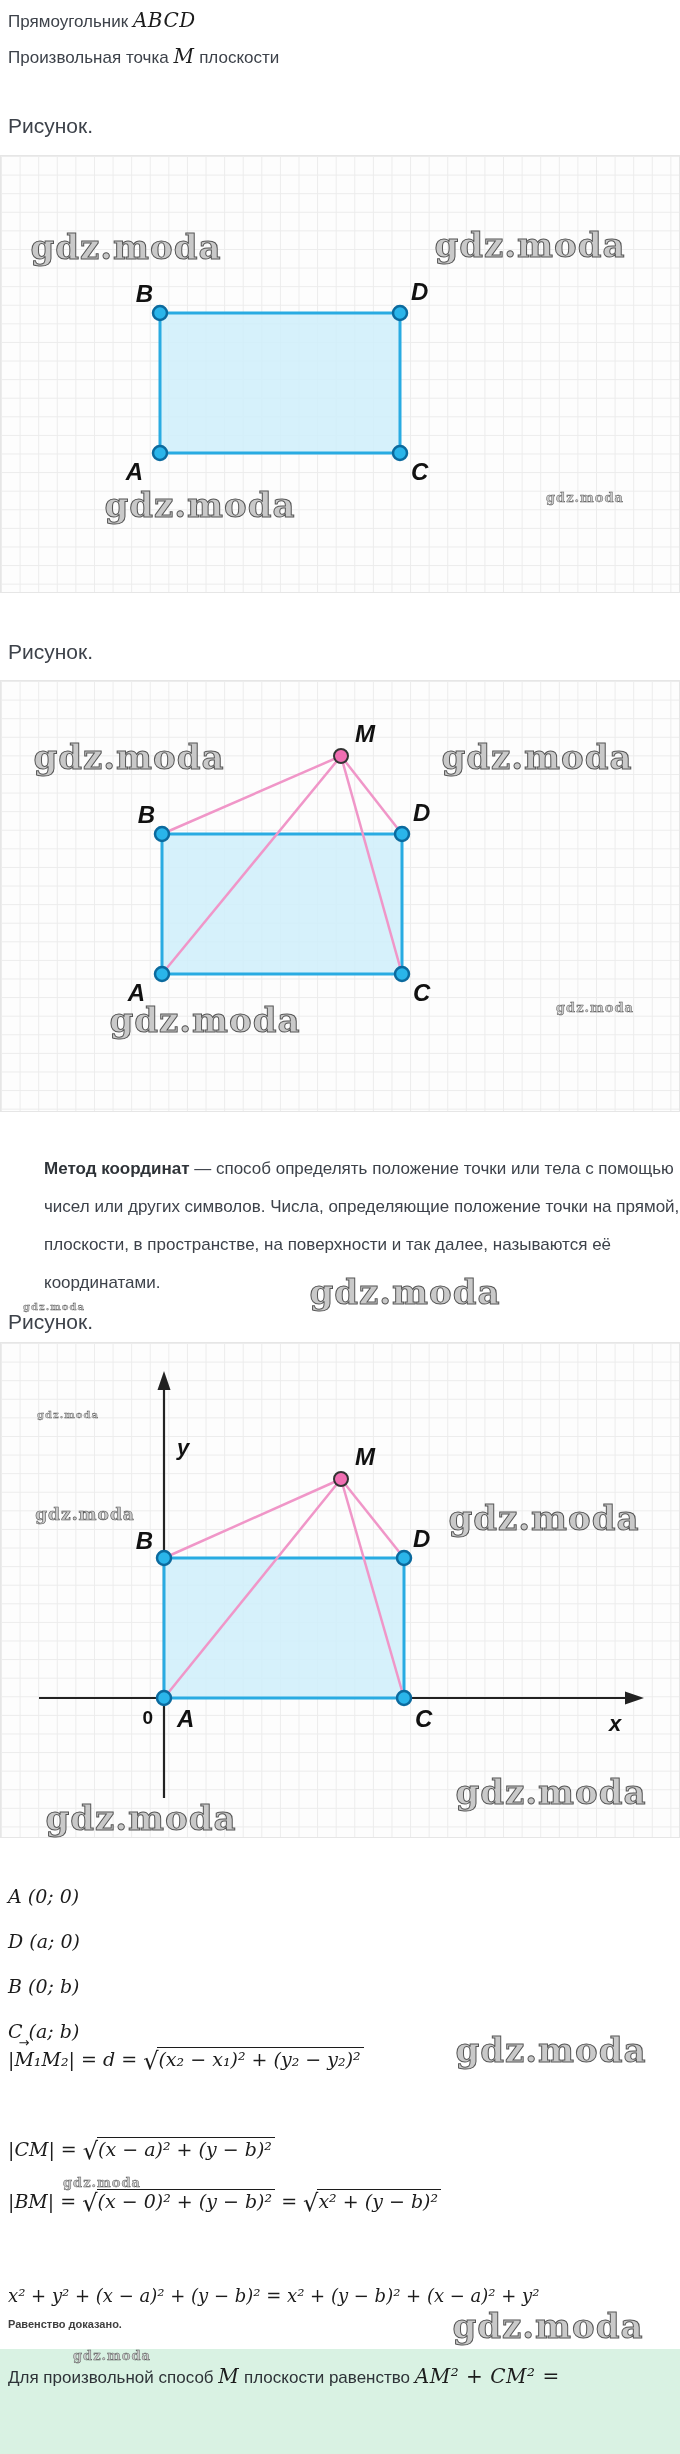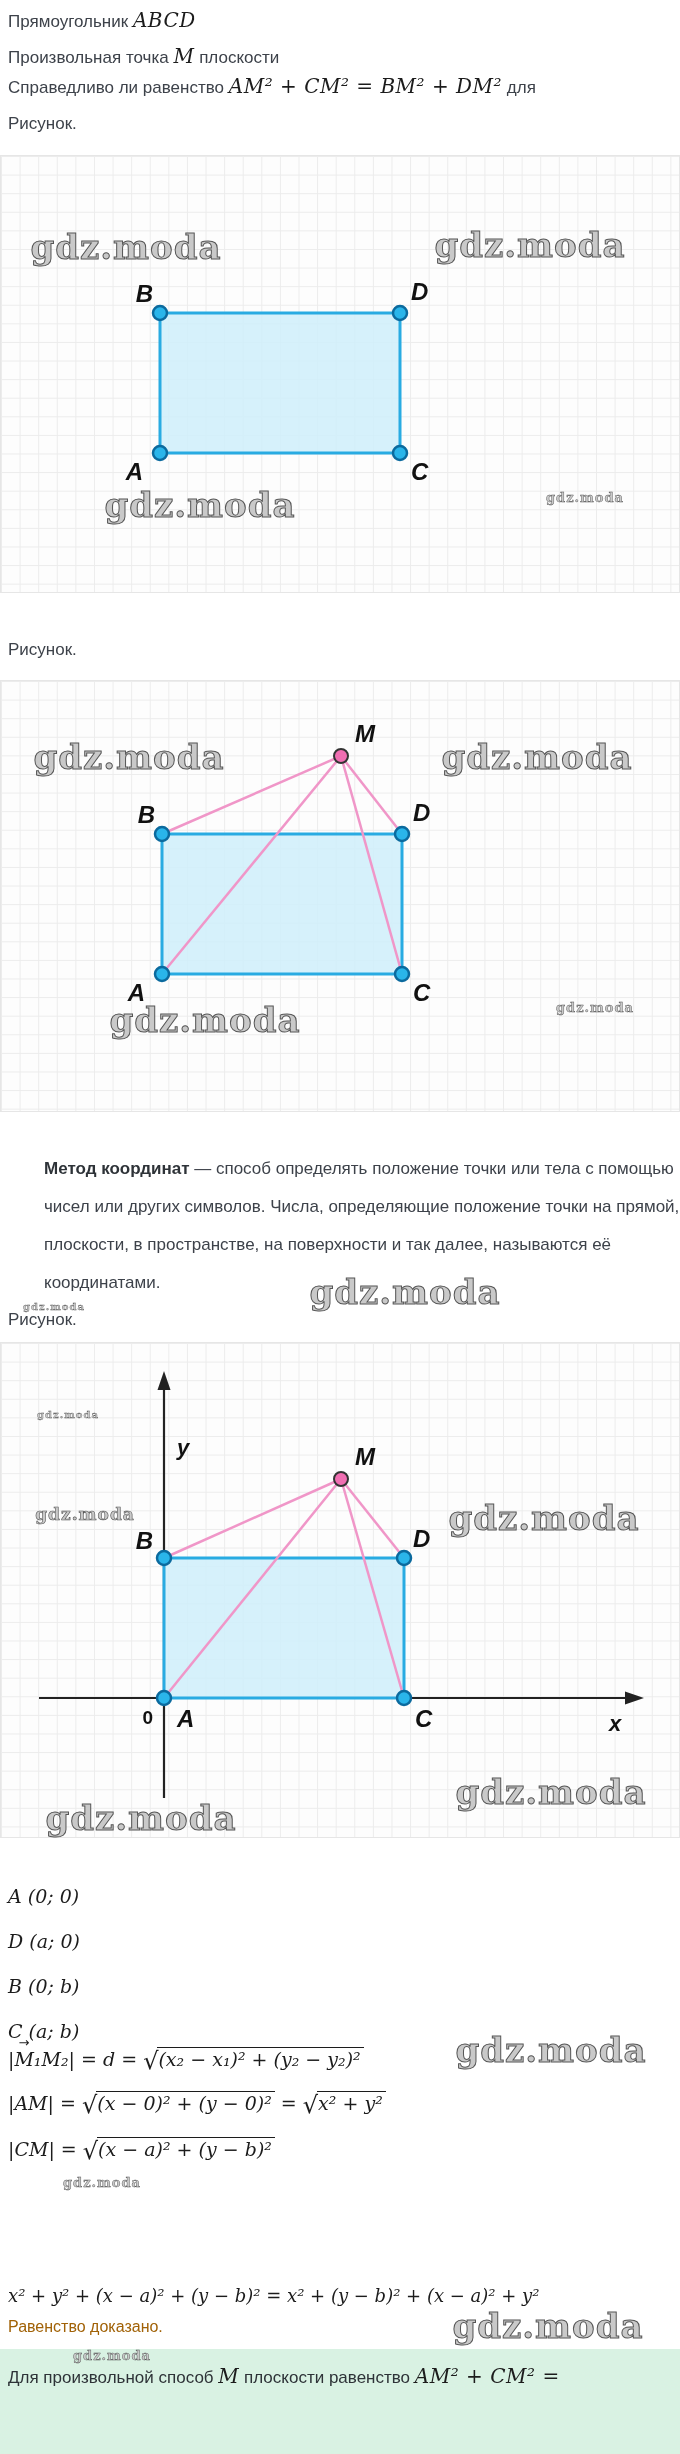--- a/index.html
+++ b/index.html
@@ -1,21 +1,21 @@
 <!DOCTYPE html>
 <html style="--c-rect-fill: #cfeffa; --c-rect-stroke: #29abe2; --c-dot-fill: #2ab5ea; --c-dot-stroke: #0b6a9e; --c-m-fill: #f06eb2; --c-pink: #f096c8; --c-green: #d9f2e3;"><head>
 <meta charset="utf-8">
 <style>
   html,body{margin:0;padding:0;background:#ffffff;}
   #page{position:relative;width:680px;height:2454px;background:#fff;
         font-family:"Liberation Sans",sans-serif;color:#3d424a;overflow:hidden;padding-left:24px;}
 
   .tline{position:absolute;left:8px;font-size:17px;color:#3d424a;white-space:nowrap;}
   .mathtxt{font-family:"DejaVu Serif",serif;font-style:italic;font-size:20px;color:#1c1c1c;letter-spacing:.5px;}
-  .caption{position:absolute;left:8px;font-size:17px;color:#3d424a;}
+  .caption{position:absolute;left:8px;font-size:21px;color:#3d424a;}
 
   .figure{position:absolute;left:0;width:680px;box-sizing:border-box;
           background-color:#fdfdfd;border:1px solid #e6e6e6;
           background-image:linear-gradient(to right,#ececec 1px,transparent 1px),
                            linear-gradient(to bottom,#ececec 1px,transparent 1px);
           background-size:18.6px 18.6px;}
   .figure svg{position:absolute;left:0;top:0;}
 
   .rectfill{fill:var(--c-rect-fill,#cfeffa);stroke:var(--c-rect-stroke,#29abe2);stroke-width:3;fill-opacity:.85;}
   .dot{fill:var(--c-dot-fill,#2ab5ea);stroke:var(--c-dot-stroke,#0b6a9e);stroke-width:2.5;}
@@ -38,43 +38,38 @@
   .para{position:absolute;left:8px;top:1150px;width:668px;font-size:17px;line-height:38px;color:#3d424a;margin-left:36px;}
   .para b{color:#2e3338;}
 
   .math-line{position:absolute;left:8px;font-family:"DejaVu Serif",serif;font-style:italic;
              font-size:19px;color:#1c1c1c;white-space:nowrap;line-height:1.3;}
   .rt{display:inline-block;border-top:1.5px solid #1c1c1c;padding:1px 3px 0 1px;line-height:1.15;}
   .sq{font-size:24px;font-style:normal;vertical-align:-3px;margin-right:-1px;}
   .vec{position:relative;display:inline-block;}
   .va{position:absolute;left:4px;top:-12px;font-size:13px;font-style:normal;font-family:"DejaVu Sans",sans-serif;}
 
-  .sans-line{position:absolute;left:8px;font-size:16px;color:#a16207;}
+  .sans-line{position:absolute;left:8px;font-size:11px;color:#404040;font-weight:bold;}
 
   .green{position:absolute;left:0;top:2349px;width:680px;height:105px;box-sizing:border-box;
          background:var(--c-green,#d9f2e3);padding:8px 8px;font-size:17px;line-height:38px;color:#2e3338;}
 </style>
 </head>
 <body>
 
 <div id="page">
 
   <div class="tline" style="top:8px">
     <span>Прямоугольник</span>
     <span class="mathtxt">ABCD</span>
   </div>
   <div class="tline" style="top:44px">
     <span>Произвольная точка</span>
     <span class="mathtxt">M</span>
     <span>плоскости</span>
-  </div>
-  <div class="tline" style="top:74px">
-    <span>Справедливо ли равенство</span>
-    <span class="mathtxt">AM² + CM² = BM² + DM²</span>
-    <span>для</span>
   </div>
 
   <div class="caption" style="top:114px">Рисунок.</div>
 
   <div class="figure" style="top:155px;height:438px">
     <svg width="678" height="436">
       <rect class="rectfill" x="159" y="157" width="240" height="140"></rect>
       <circle class="dot" cx="159" cy="157" r="7"></circle>
       <circle class="dot" cx="399" cy="157" r="7"></circle>
       <circle class="dot" cx="159" cy="297" r="7"></circle>
@@ -155,22 +150,22 @@
   <div class="wm wm-big" style="left:544px;top:1518px">gdz.moda</div>
   <div class="wm wm-big" style="left:551px;top:1792px">gdz.moda</div>
   <div class="wm wm-big" style="left:141px;top:1818px">gdz.moda</div>
 
   <div class="math-line" style="top:1884px">A (0; 0)</div>
   <div class="math-line" style="top:1929px">D (a; 0)</div>
   <div class="math-line" style="top:1974px">B (0; b)</div>
   <div class="math-line" style="top:2019px">C (a; b)</div>
 
   <div class="math-line" style="top:2046px">|<span class="vec"><span class="va">→</span>M₁M₂</span>| = d = <span class="sq">√</span><span class="rt">(x₂ − x₁)² + (y₂ − y₂)²</span></div>
-  <div class="math-line" style="top:2090px">|AM| = <span class="sq">√</span><span class="rt">(x − 0)² + (y − 0)²</span> = <span class="sq">√</span><span class="rt">x² + y²</span></div>
   <div class="math-line" style="top:2136px">|CM| = <span class="sq">√</span><span class="rt">(x − a)² + (y − b)²</span></div>
+  <div class="math-line" style="top:2188px">|BM| = <span class="sq">√</span><span class="rt">(x − 0)² + (y − b)²</span> = <span class="sq">√</span><span class="rt">x² + (y − b)²</span></div>
   <div class="math-line" style="top:2284px;font-size:18px">x² + y² + (x − a)² + (y − b)² = x² + (y − b)² + (x − a)² + y²</div>
 
   <div class="wm wm-sm" style="left:102px;top:2182px">gdz.moda</div>
   <div class="wm wm-big" style="left:551px;top:2050px">gdz.moda</div>
 
   <div class="sans-line" style="top:2318px">Равенство доказано.</div>
   <div class="wm wm-big" style="left:548px;top:2326px">gdz.moda</div>
   <div class="wm wm-sm" style="left:112px;top:2355px">gdz.moda</div>
 
   <div class="green">

